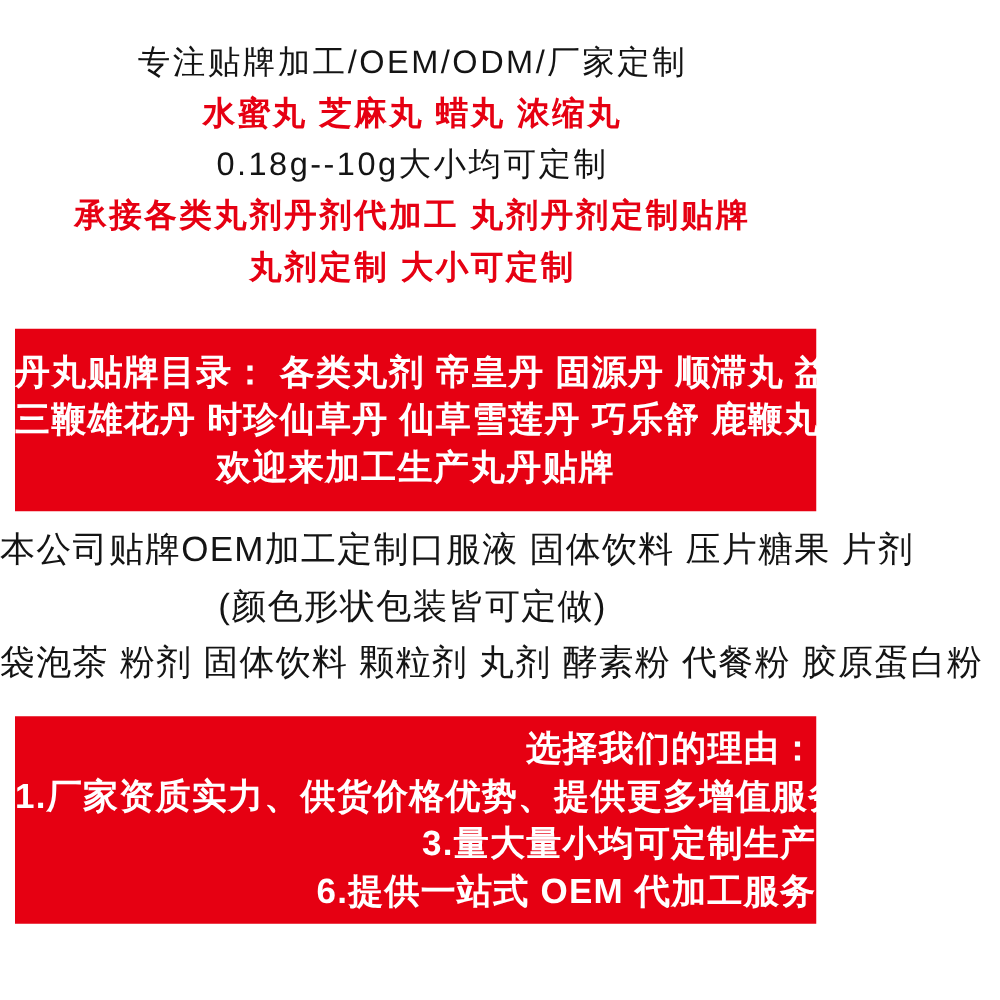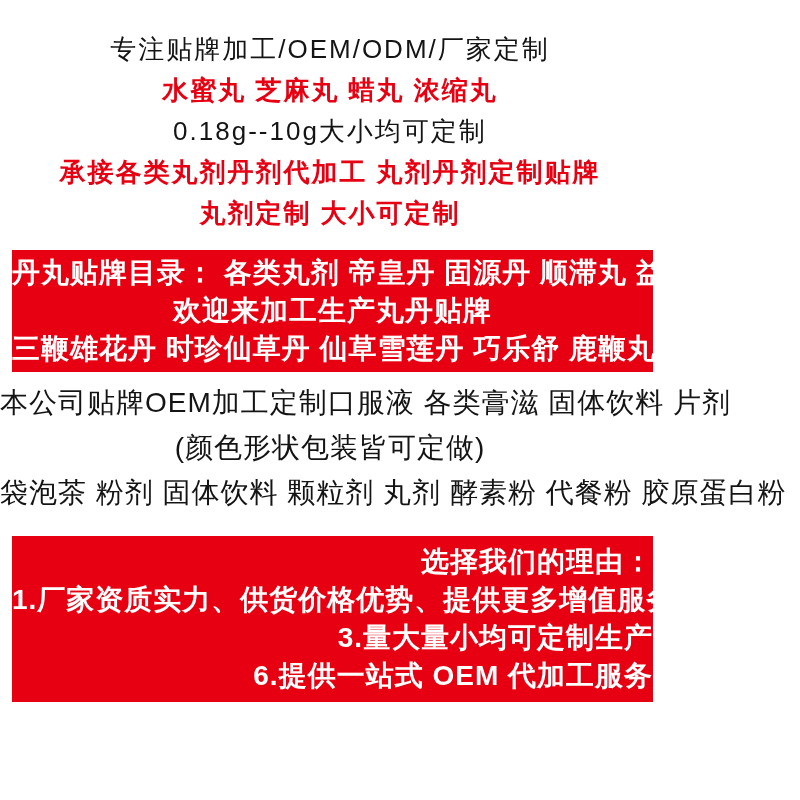--- a/index.html
+++ b/index.html
@@ -23,21 +23,21 @@
 
   
   .banner {
     background: #e60012;
     color: #ffffff;
     text-align: center;
     font-weight: 700;
     margin-left: 12px;
     margin-right: 7px;
   }
-  .banner1 { margin-top: 16px; padding: 4px 0; }
+  .banner1 { margin-top: 29px; padding: 16px 0; }
   .b1-line {
     height: 38px; line-height: 38px;
     font-size: 28px; letter-spacing: 1px;
     white-space: nowrap;
   }
 
   
   .mid { padding-top: 8px; text-align: center; }
   .m-line {
     height: 45px; line-height: 45px;
@@ -61,26 +61,26 @@
   <div class="top">
     <div class="t-line black-text">专注贴牌加工/OEM/ODM/厂家定制</div>
     <div class="t-line red-text">水蜜丸 芝麻丸 蜡丸 浓缩丸</div>
     <div class="t-line black-text">0.18g--10g大小均可定制</div>
     <div class="t-line red-text">承接各类丸剂丹剂代加工 丸剂丹剂定制贴牌</div>
     <div class="t-line red-text">丸剂定制 大小可定制</div>
   </div>
 
   <div class="banner banner1">
     <div class="b1-line">丹丸贴牌目录： 各类丸剂 帝皇丹 固源丹 顺滞丸 益龙丹</div>
+    <div class="b1-line">三鞭雄花丹 时珍仙草丹 仙草雪莲丹 巧乐舒 鹿鞭丸</div>
     <div class="b1-line">欢迎来加工生产丸丹贴牌</div>
-    <div class="b1-line">三鞭雄花丹 时珍仙草丹 仙草雪莲丹 巧乐舒 鹿鞭丸</div>
   </div>
 
   <div class="mid">
-    <div class="m-line">本公司贴牌OEM加工定制口服液 各类膏滋 固体饮料 片剂</div>
+    <div class="m-line">本公司贴牌OEM加工定制口服液 固体饮料 压片糖果 片剂</div>
     <div class="m-line">(颜色形状包装皆可定做)</div>
     <div class="m-line">袋泡茶 粉剂 固体饮料 颗粒剂 丸剂 酵素粉 代餐粉 胶原蛋白粉</div>
   </div>
 
   <div class="banner banner2">
     <div class="b2-line">选择我们的理由：</div>
     <div class="b2-line">1.厂家资质实力、供货价格优势、提供更多增值服务</div>
     <div class="b2-line">3.量大量小均可定制生产</div>
     <div class="b2-line">6.提供一站式 OEM 代加工服务</div>
   </div>

